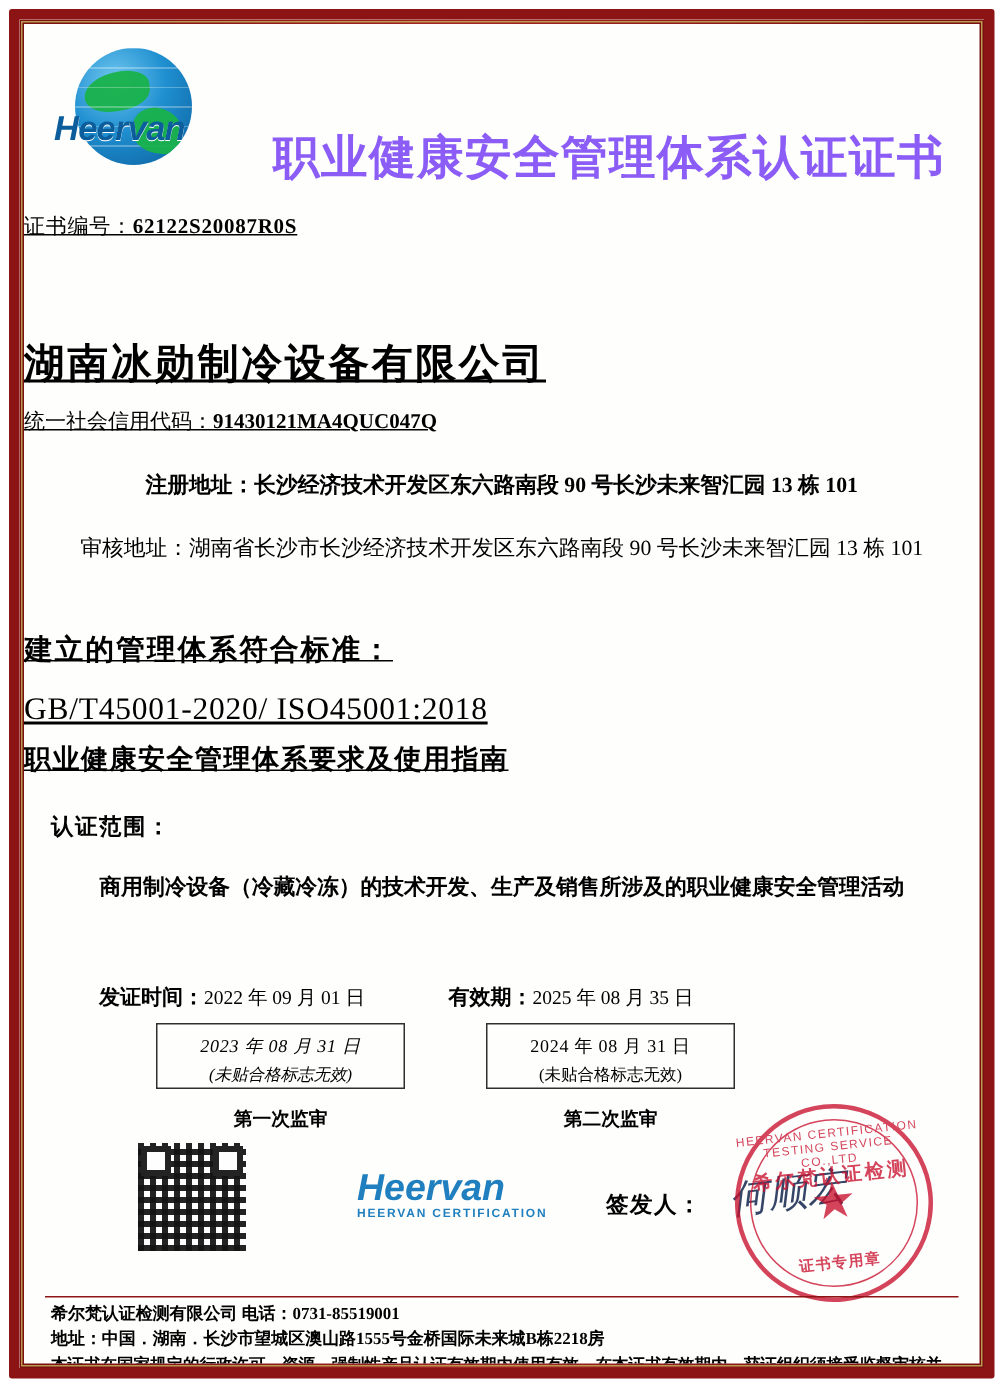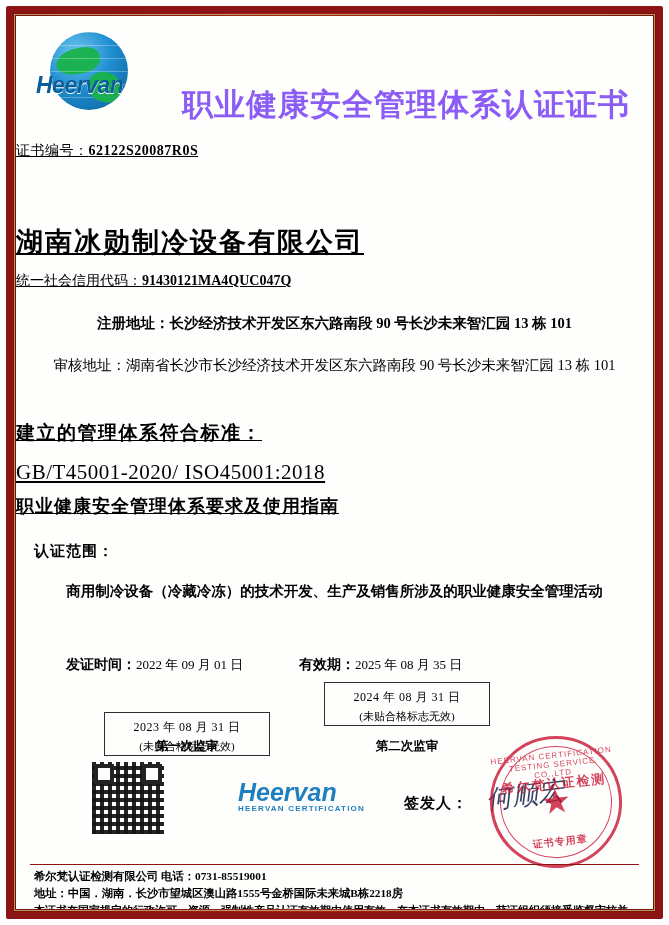--- a/index.html
+++ b/index.html
@@ -224,21 +224,21 @@
     position: absolute;
     width: 166px;
     height: 44px;
     border: 1px solid #2f2f2f;
     box-sizing: border-box;
     text-align: center;
     padding-top: 6px;
   }
   .surv-box .line1 { font-size: 12px; letter-spacing: .5px; }
   .surv-box .line2 { font-size: 11px; margin-top: 3px; }
-  .surv1 { left: 88px; top: 696px; }
+  .surv1 { left: 88px; top: 666px; font-style: italic; }
   .surv2 { left: 308px; top: 666px; }
   .surv-cap {
     position: absolute;
     width: 166px;
     text-align: center;
     font-size: 12.5px;
     font-weight: bold;
   }
   .surv-cap1 { left: 88px; top: 722px; }
   .surv-cap2 { left: 308px; top: 722px; }

